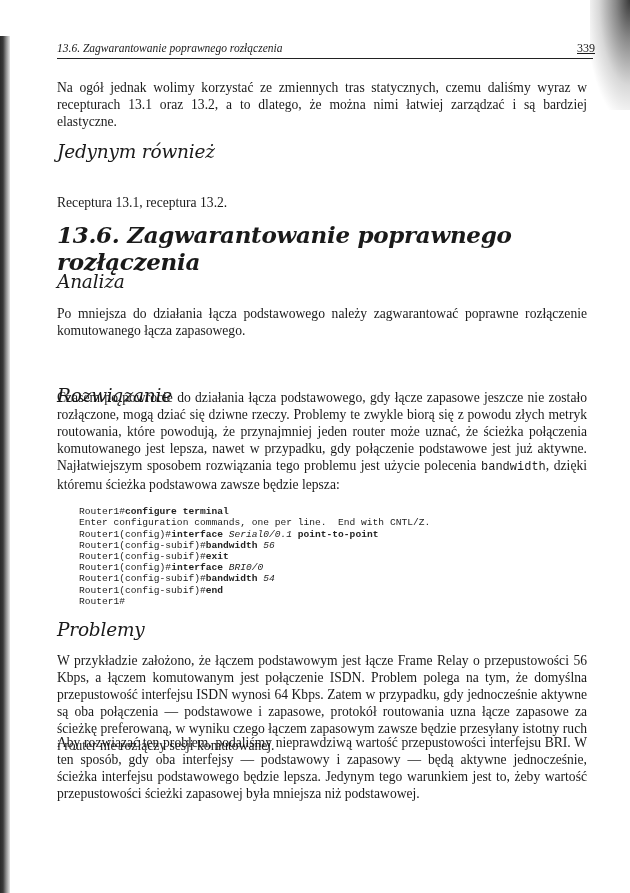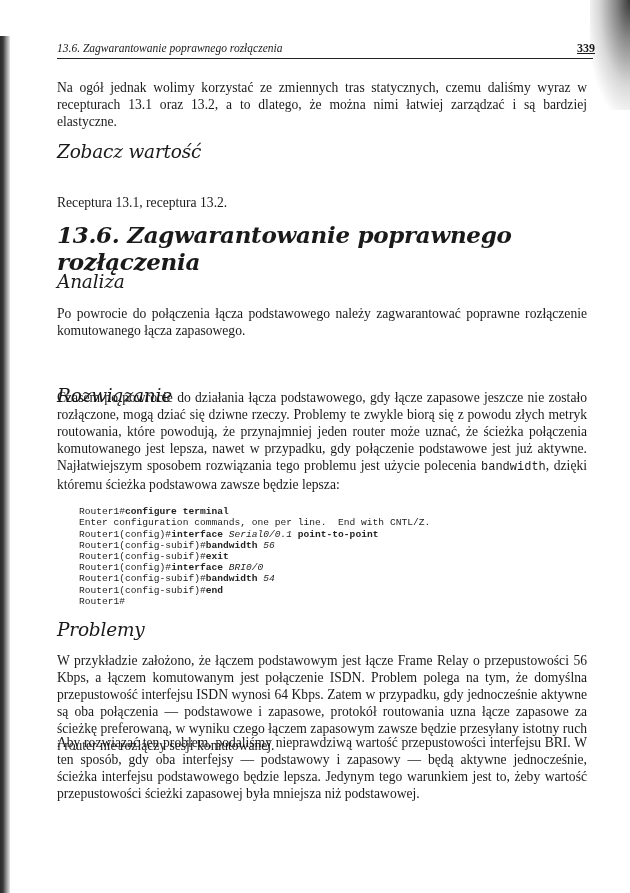--- a/index.html
+++ b/index.html
@@ -4,21 +4,21 @@
 <style>
   html, body { margin:0; padding:0; background:#ffffff; }
   body { width:630px; height:893px; position:relative; overflow:hidden; font-family:"DejaVu Serif", serif; color:#1a1a1a; }
   .left-edge { position:absolute; left:0; top:36px; width:10px; height:857px;
     background:linear-gradient(to right, #2a2a2a 0px, #3a3a3a 3px, #8a8a8a 6px, #e6e6e6 10px); }
   .corner-shade { position:absolute; right:0; top:0; width:40px; height:110px;
     background:radial-gradient(ellipse at top right, #3a3a3a 0%, #888 25%, #d8d8d8 55%, rgba(255,255,255,0) 80%); }
   .page { position:absolute; left:57px; top:0; width:540px; }
   .running-head { position:absolute; top:40px; left:0; width:536px; height:18px; border-bottom:1.5px solid #222; }
   .running-title { position:absolute; left:0; top:2px; font-style:italic; font-size:11.5px; font-family:"Liberation Serif", serif; }
-  .page-number { position:absolute; right:-2px; top:1px; font-weight:bold; font-size:12px; font-family:"Liberation Serif", serif; text-decoration:underline; }
+  .page-number { position:absolute; right:-2px; top:1px; font-weight:normal; font-size:12px; font-family:"Liberation Serif", serif; text-decoration:underline; }
   .text { font-family:"Liberation Serif", serif; font-size:13.6px; line-height:17px; text-align:justify; margin:0; }
   .block { position:absolute; left:0; width:530px; }
   h2 { font-family:"DejaVu Serif", serif; font-style:italic; font-weight:normal; font-size:18.5px; margin:0; color:#1a1a1a; letter-spacing:-0.2px; }
   h1 { font-family:"DejaVu Serif", serif; font-style:italic; font-weight:bold; font-size:23px; margin:0; color:#1a1a1a; letter-spacing:-0.3px; }
   .mono-inline { font-family:"Liberation Mono", monospace; font-size:12px; }
   .code { position:absolute; left:22px; top:495px; font-family:"Liberation Mono", monospace; font-size:9.6px; line-height:11.2px; white-space:pre; color:#222; }
   .code b { font-weight:bold; }
   .code i { }
 </style>
 </head>
@@ -29,27 +29,27 @@
 
 <div class="page">
 
   <div class="running-head">
     <span class="running-title">13.6. Zagwarantowanie poprawnego rozłączenia</span>
     <span class="page-number">339</span>
   </div>
 
   <p class="text block" style="top:79px;">Na ogół jednak wolimy korzystać ze zmiennych tras statycznych, czemu daliśmy wyraz w recepturach 13.1 oraz 13.2, a to dlatego, że można nimi łatwiej zarządzać i są bardziej elastyczne.</p>
 
-  <h2 class="block" style="top:141px;">Zobacz wartość</h2>
+  <h2 class="block" style="top:141px;">Jedynym również</h2>
   <p class="text block" style="top:175px;margin-top:19px;">Receptura 13.1, receptura 13.2.</p>
 
   <h1 class="block" style="top:221px;">13.6. Zagwarantowanie poprawnego rozłączenia</h1>
 
   <h2 class="block" style="top:271px;">Analiza</h2>
-  <p class="text block" style="top:305px;">Po powrocie do połączenia łącza podstawowego należy zagwarantować poprawne rozłączenie komutowanego łącza zapasowego.</p>
+  <p class="text block" style="top:305px;">Po mniejsza do działania łącza podstawowego należy zagwarantować poprawne rozłączenie komutowanego łącza zapasowego.</p>
 
   <h2 class="block" style="top:357px;margin-top:28px;">Rozwiązanie</h2>
   <p class="text block" style="top:389px;"><span>Czasem po powrocie do działania łącza podstawowego, gdy łącze zapasowe jeszcze nie zostało rozłączone, mogą dziać się dziwne rzeczy. Problemy te zwykle biorą się z powodu złych metryk routowania, które powodują, że przynajmniej jeden router może uznać, że ścieżka połączenia komutowanego jest lepsza, nawet w przypadku, gdy połączenie podstawowe jest już aktywne. Najłatwiejszym sposobem rozwiązania tego problemu jest użycie polecenia </span><span class="mono-inline">bandwidth</span><span>, dzięki któremu ścieżka podstawowa zawsze będzie lepsza:</span></p>
 
   <div class="code">
 <div><span>Router1#</span><b>configure terminal</b></div><div><span>Enter configuration commands, one per line.  End with CNTL/Z.</span></div><div><span>Router1(config)#</span><b>interface </b><i>Serial0/0.1</i><b> point-to-point</b></div><div><span>Router1(config-subif)#</span><b>bandwidth </b><i>56</i></div><div><span>Router1(config-subif)#</span><b>exit</b></div><div><span>Router1(config)#</span><b>interface </b><i>BRI0/0</i></div><div><span>Router1(config-subif)#</span><b>bandwidth </b><i>54</i></div><div><span>Router1(config-subif)#</span><b>end</b></div><div><span>Router1#</span></div>
   </div>
 
   <h2 class="block" style="top:619px;">Problemy</h2>
   <p class="text block" style="top:652px;">W przykładzie założono, że łączem podstawowym jest łącze Frame Relay o przepustowości 56 Kbps, a łączem komutowanym jest połączenie ISDN. Problem polega na tym, że domyślna przepustowość interfejsu ISDN wynosi 64 Kbps. Zatem w przypadku, gdy jednocześnie aktywne są oba połączenia — podstawowe i zapasowe, protokół routowania uzna łącze zapasowe za ścieżkę preferowaną, w wyniku czego łączem zapasowym zawsze będzie przesyłany istotny ruch i router nie rozłączy sesji komutowanej.</p>

